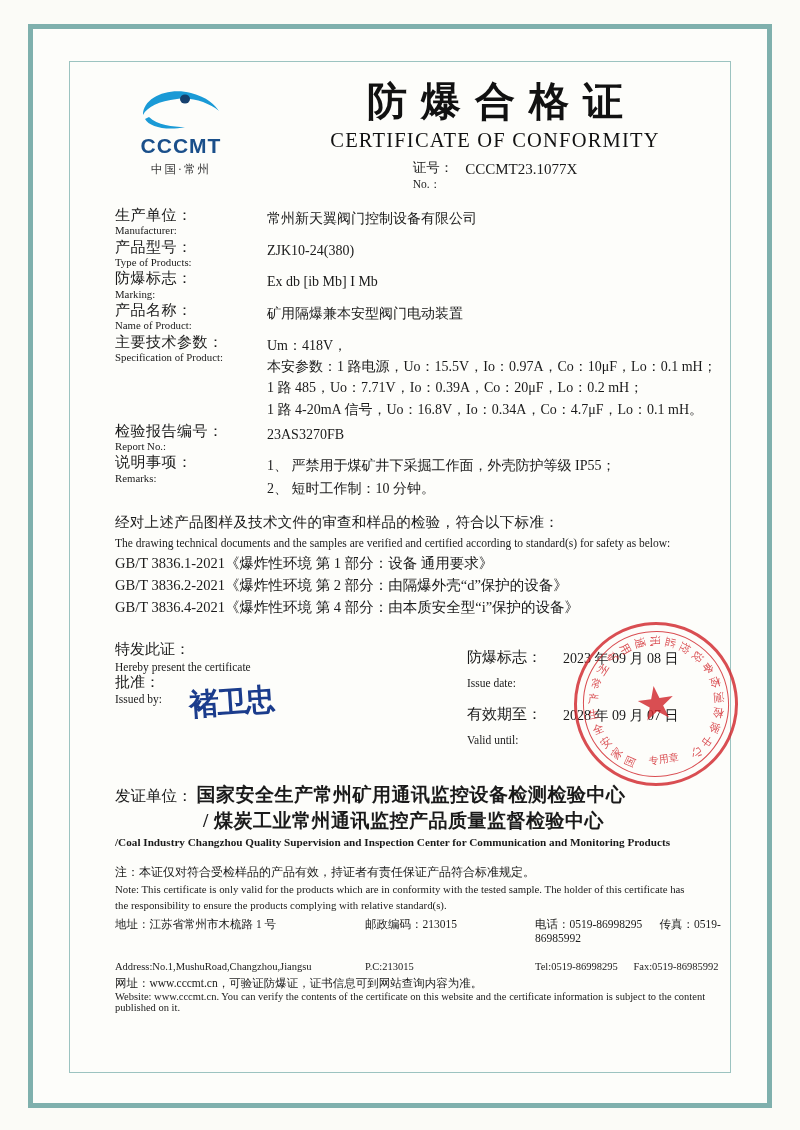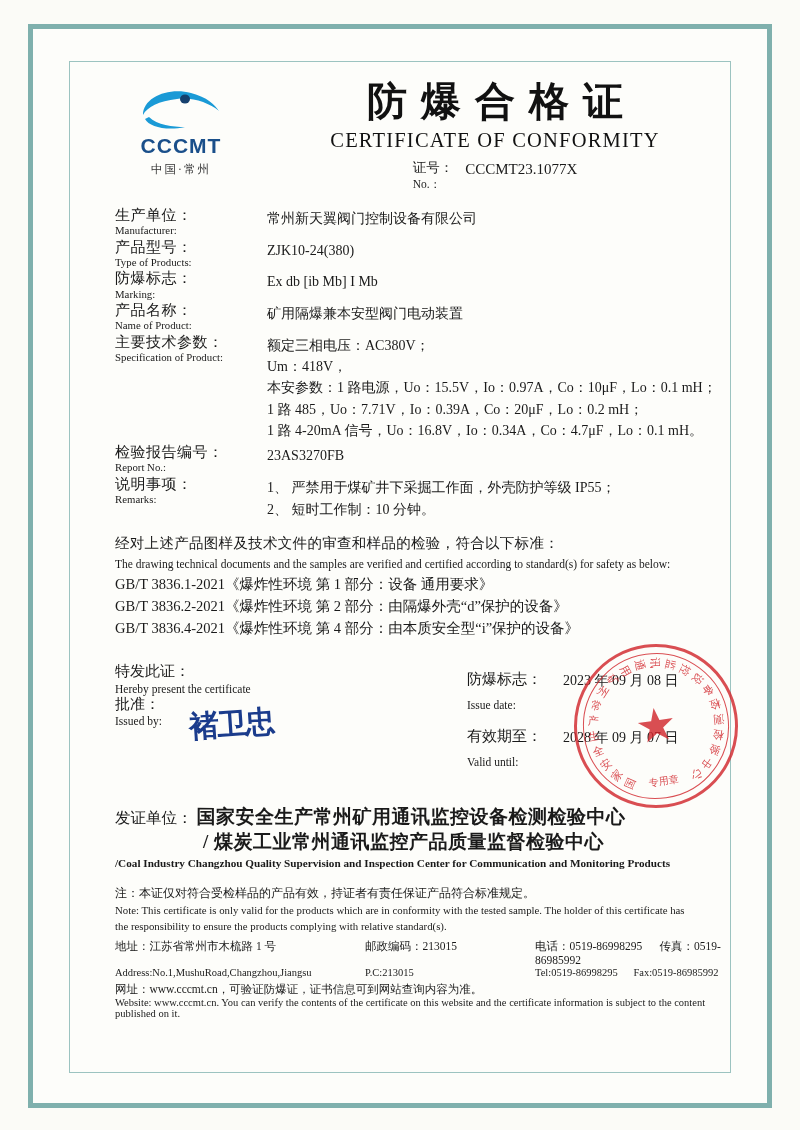--- a/index.html
+++ b/index.html
@@ -310,21 +310,21 @@
     display: flex;
     font-size: 11.5px;
     margin-top: 5px;
   }
   .addr-row .c1 { width: 250px; flex: 0 0 250px; }
   .addr-row .c2 { width: 170px; flex: 0 0 170px; }
   .addr-row .c3 { flex: 1; }
   .addr-row-en {
     display: flex;
     font-size: 10.5px;
-    margin-top: 1px;
+    margin-top: 17px;
   }
   .addr-row-en .c1 { width: 250px; flex: 0 0 250px; }
   .addr-row-en .c2 { width: 170px; flex: 0 0 170px; }
   .addr-row-en .c3 { flex: 1; }
   .web-row { font-size: 11.5px; margin-top: 4px; }
   .web-row-en { font-size: 10.5px; margin-top: 0px; }
 </style>
 </head>
 <body>
 
@@ -394,21 +394,20 @@
           </div>
           <div class="val">矿用隔爆兼本安型阀门电动装置</div>
         </div>
 
         <div class="row">
           <div class="lbl">
             <span class="cn">主要技术参数：</span>
             <span class="en">Specification of Product:</span>
           </div>
           <div class="val spec">
-            <div>额定三相电压：AC380V；</div>
             <div>Um：418V，</div>
             <div>本安参数：1 路电源，Uo：15.5V，Io：0.97A，Co：10μF，Lo：0.1 mH；</div>
             <div>1 路 485，Uo：7.71V，Io：0.39A，Co：20μF，Lo：0.2 mH；</div>
             <div>1 路 4-20mA 信号，Uo：16.8V，Io：0.34A，Co：4.7μF，Lo：0.1 mH。</div>
           </div>
         </div>
 
         <div class="row">
           <div class="lbl">
             <span class="cn">检验报告编号：</span>

